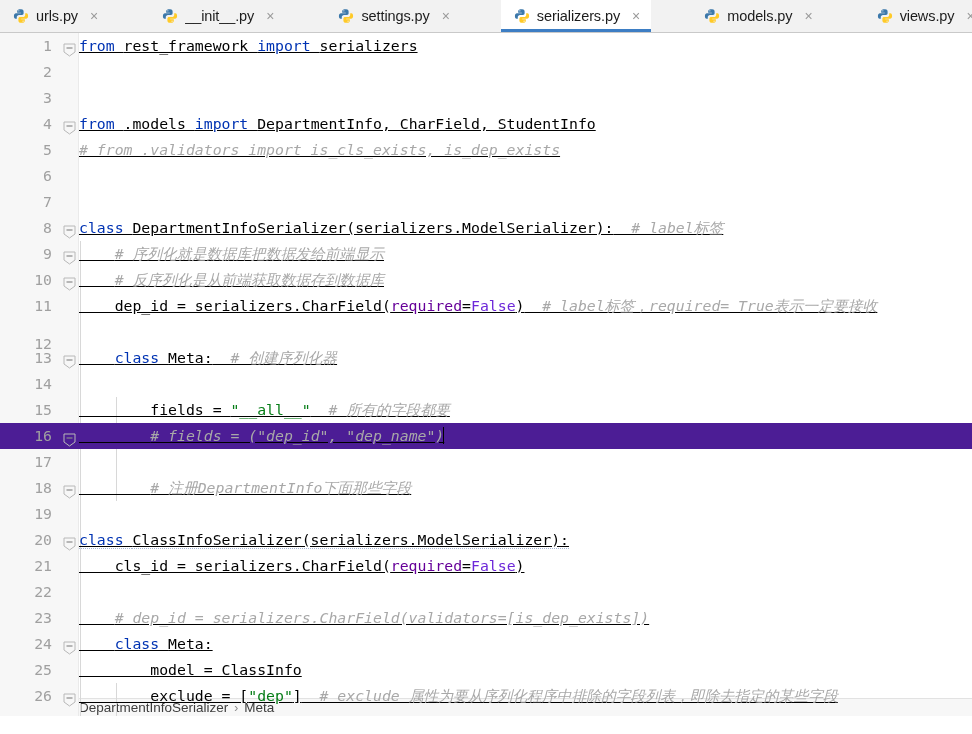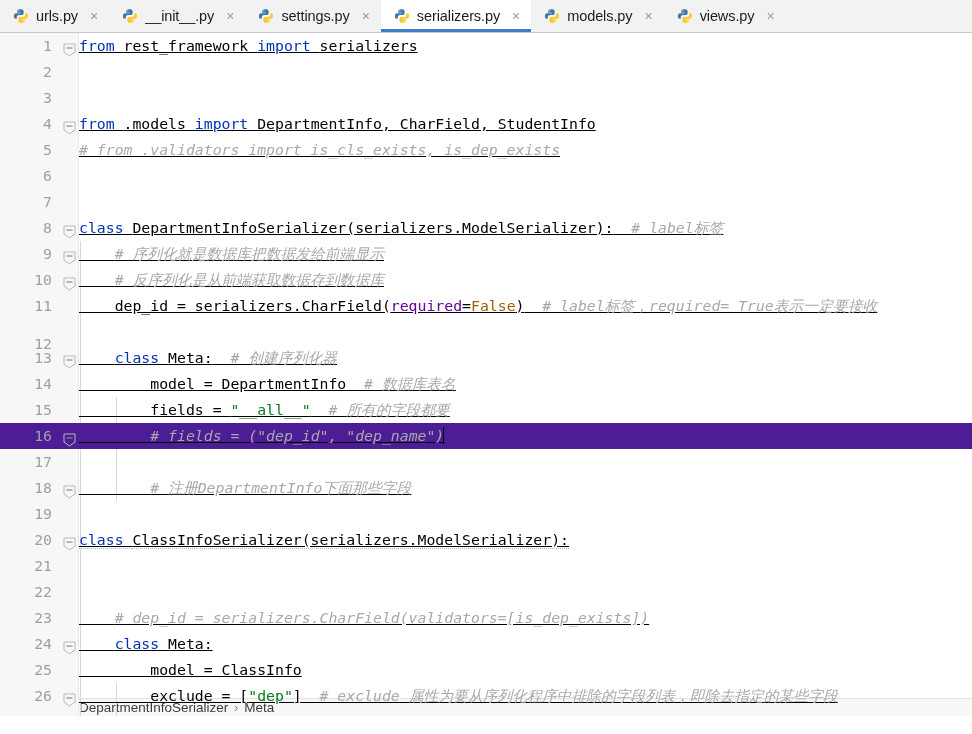--- a/index.html
+++ b/index.html
@@ -18,20 +18,21 @@
   
   .tabbar {
     height: 33px;
     background: #f2f2f2;
     border-bottom: 1px solid #c9c9c9;
     display: flex;
     align-items: stretch;
     box-sizing: border-box;
     position: relative;
     overflow: hidden;
+    gap: 40px;
   }
   .tab {
     display: flex;
     align-items: center;
     padding: 0 9px 0 13px;
     height: 100%;
     box-sizing: border-box;
     background: transparent;
     position: relative;
     cursor: default;
@@ -147,21 +148,21 @@
     background: #d8d8d8;
     z-index: 1;
   }
 
   
   .kw  { color: #0033b3; }            
   .def { color: #000000; }            
   .cmt { color: #a8a8a8; font-style: italic; }  
   .str { color: #067d17; }            
   .kwarg { color: #660099; }          
-  .num { color: #a16207; }
+  .num { color: #6d28d9; }
   .cls-usage { border-bottom: 1px dotted #a8b8d8; }
 
   
   .caret {
     display: inline-block;
     width: 1px;
     height: 17px;
     background: #000;
     vertical-align: -3px;
     margin-left: -1px;
@@ -275,37 +276,37 @@
       <div class="line" style="top: 0px; padding-left: 14px;"><span class="lno">10</span><span class="fold"><svg viewBox="0 0 13 14" width="13" height="14">
             <path d="M1 1h11v8l-5.5 4L1 9z" fill="none" stroke="#b8b8b8" stroke-width="1"></path>
             <line x1="3.5" y1="5" x2="9.5" y2="5" stroke="#8a8a8a" stroke-width="1.2"></line>
           </svg></span><span class="code"><span class="def">    </span><span class="cmt"># 反序列化是从前端获取数据存到数据库</span></span></div>
       <div class="line" style="top: 0px;"><span class="lno">11</span><span class="code"><span class="def">    dep_id = serializers.CharField(</span><span class="kwarg">required</span><span class="def">=</span><span class="num">False</span><span class="def">)</span><span class="cmt">  # label标签，required= True表示一定要接收</span></span></div>
       <div class="line" style="top: 12px;"><span class="lno">12</span><span class="code"></span></div>
       <div class="line" style="top: 0px;"><span class="lno">13</span><span class="fold"><svg viewBox="0 0 13 14" width="13" height="14">
             <path d="M1 1h11v8l-5.5 4L1 9z" fill="none" stroke="#b8b8b8" stroke-width="1"></path>
             <line x1="3.5" y1="5" x2="9.5" y2="5" stroke="#8a8a8a" stroke-width="1.2"></line>
           </svg></span><span class="code"><span class="def">    </span><span class="kw">class </span><span class="def">Meta:</span><span class="cmt">  # 创建序列化器</span></span></div>
-      <div class="line" style="top: 0px;"><span class="lno">14</span><span class="code"><span class="def">        model = DepartmentInfo</span><span class="cmt">  # 数据库表名</span></span></div>
+      <div class="line" style="top: 0px;"><span class="lno">14</span></div>
       <div class="line" style="top: 0px;"><span class="lno">15</span><span class="code"><span class="def">        fields = </span><span class="str">"__all__"</span><span class="cmt">  # 所有的字段都要</span></span></div>
       <div class="line current" style="top: 0px;"><span class="lno">16</span><span class="fold"><svg viewBox="0 0 13 14" width="13" height="14">
             <path d="M1 1h11v8l-5.5 4L1 9z" fill="none" stroke="#b8b8b8" stroke-width="1"></path>
             <line x1="3.5" y1="5" x2="9.5" y2="5" stroke="#8a8a8a" stroke-width="1.2"></line>
           </svg></span><span class="code"><span class="def">        </span><span class="cmt"># fields = ("dep_id", "dep_name")</span><span class="caret"></span></span></div>
       <div class="line" style="top: 0px;"><span class="lno">17</span><span class="code"></span></div>
       <div class="line" style="top: 0px;"><span class="lno">18</span><span class="fold"><svg viewBox="0 0 13 14" width="13" height="14">
             <path d="M1 1h11v8l-5.5 4L1 9z" fill="none" stroke="#b8b8b8" stroke-width="1"></path>
             <line x1="3.5" y1="5" x2="9.5" y2="5" stroke="#8a8a8a" stroke-width="1.2"></line>
           </svg></span><span class="code"><span class="def">        </span><span class="cmt"># 注册DepartmentInfo下面那些字段</span></span></div>
       <div class="line" style="top: 0px;"><span class="lno">19</span><span class="code"></span></div>
       <div class="line" style="top: 0px;"><span class="lno">20</span><span class="fold"><svg viewBox="0 0 13 14" width="13" height="14">
             <path d="M1 1h11v8l-5.5 4L1 9z" fill="none" stroke="#b8b8b8" stroke-width="1"></path>
             <line x1="3.5" y1="5" x2="9.5" y2="5" stroke="#8a8a8a" stroke-width="1.2"></line>
           </svg></span><span class="code"><span class="kw cls-usage">class </span><span class="def cls-usage">ClassInfoSerializer(serializers.ModelSerializer):</span></span></div>
-      <div class="line" style="top: 0px;"><span class="lno">21</span></div>
+      <div class="line" style="top: 0px;"><span class="lno">21</span><span class="code"><span class="def">    cls_id = serializers.CharField(</span><span class="kwarg">required</span><span class="def">=</span><span class="num">False</span><span class="def">)</span></span></div>
       <div class="line" style="top: 0px;"><span class="lno">22</span><span class="code"></span></div>
       <div class="line" style="top: 0px;"><span class="lno">23</span><span class="code"><span class="def">    </span><span class="cmt"># dep_id = serializers.CharField(validators=[is_dep_exists])</span></span></div>
       <div class="line" style="top: 0px;"><span class="lno">24</span><span class="fold"><svg viewBox="0 0 13 14" width="13" height="14">
             <path d="M1 1h11v8l-5.5 4L1 9z" fill="none" stroke="#b8b8b8" stroke-width="1"></path>
             <line x1="3.5" y1="5" x2="9.5" y2="5" stroke="#8a8a8a" stroke-width="1.2"></line>
           </svg></span><span class="code"><span class="def">    </span><span class="kw">class </span><span class="def">Meta:</span></span></div>
       <div class="line" style="top: 0px;"><span class="lno">25</span><span class="code"><span class="def">        model = ClassInfo</span></span></div>
       <div class="line" style="top: 0px;"><span class="lno">26</span><span class="fold"><svg viewBox="0 0 13 14" width="13" height="14">
             <path d="M1 1h11v8l-5.5 4L1 9z" fill="none" stroke="#b8b8b8" stroke-width="1"></path>
             <line x1="3.5" y1="5" x2="9.5" y2="5" stroke="#8a8a8a" stroke-width="1.2"></line>

